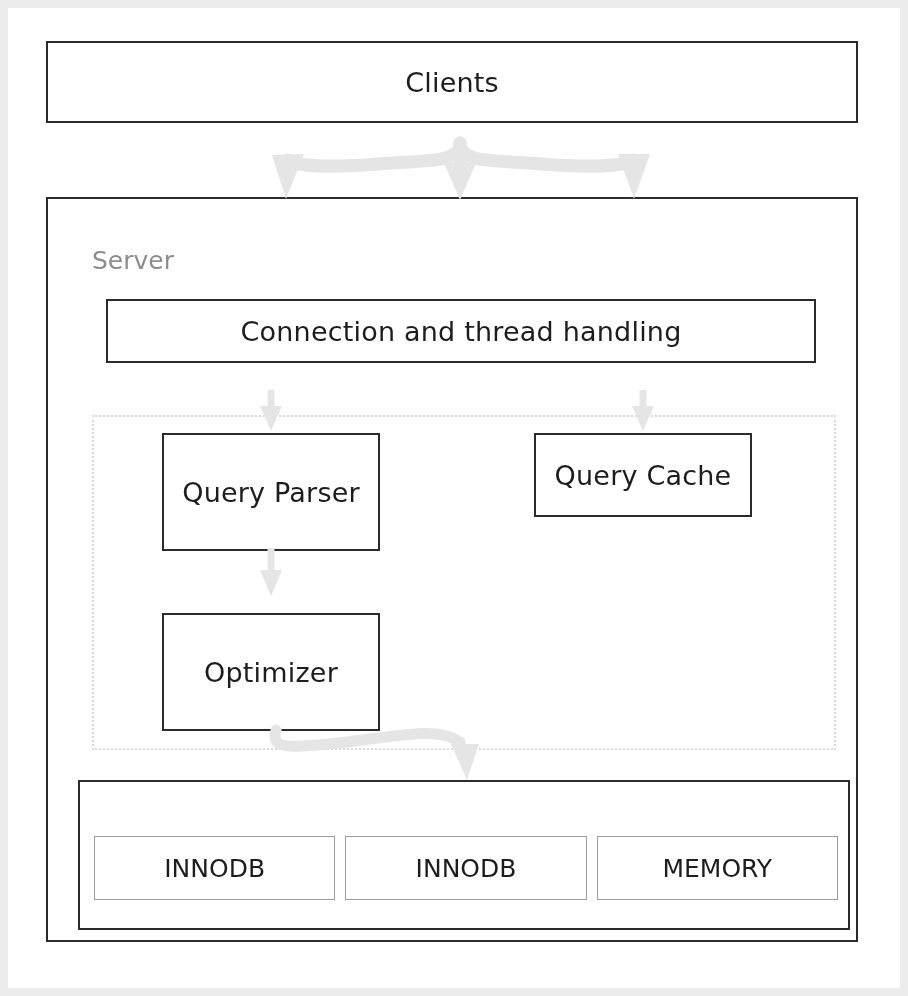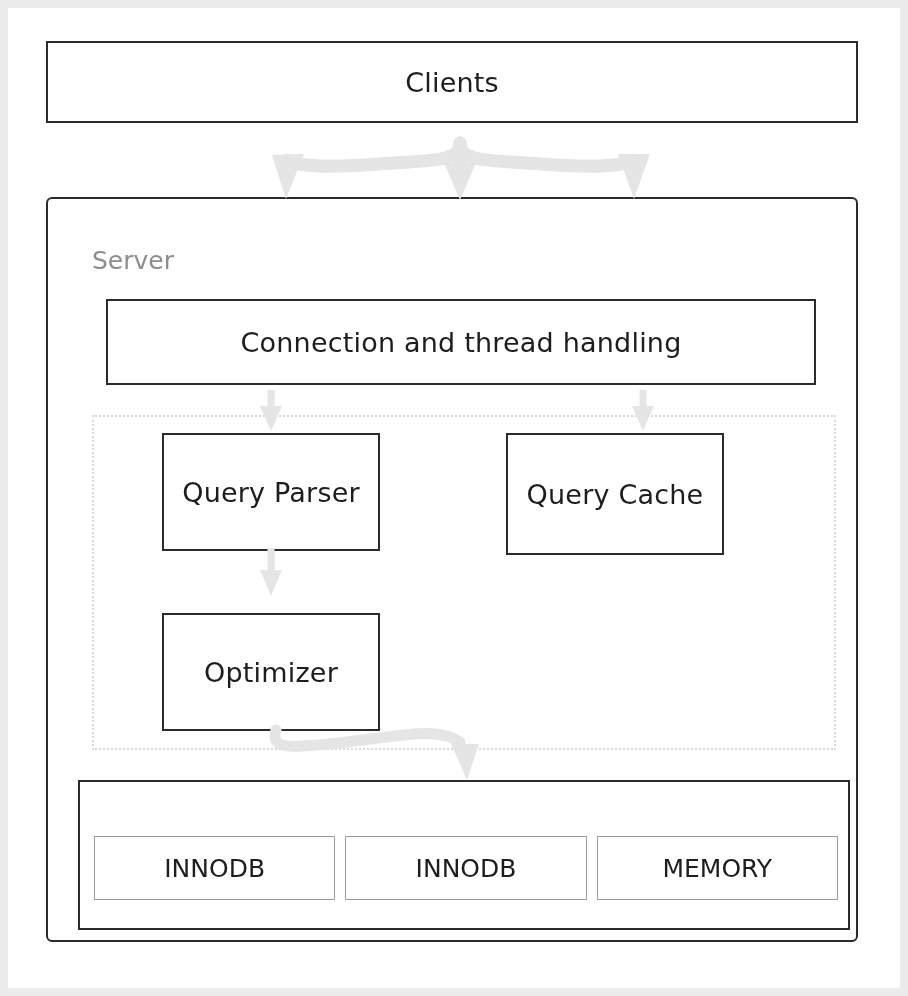--- a/index.html
+++ b/index.html
@@ -45,40 +45,39 @@
     width: 812px;
     height: 82px;
   }
   
   #server-box {
     left: 38px;
     top: 189px;
     width: 812px;
     height: 745px;
     display: block;
-    border-radius: 6px;
   }
   .group-title {
     position: absolute;
     color: #8d8d8d;
     font-size: 25px;
     font-weight: 400;
     line-height: 1;
     white-space: nowrap;
   }
   #server-title {
     left: 44px;
     top: 49px;
   }
   
   #connection-box {
     left: 58px;
     top: 100px;
     width: 710px;
-    height: 86px;
+    height: 64px;
   }
   
   #query-area {
     position: absolute;
     left: 44px;
     top: 216px;
     width: 744px;
     height: 335px;
     box-sizing: border-box;
     border: 2px dotted #d8d8d8;
@@ -86,24 +85,24 @@
   }
   
   #query-parser-box {
     left: 114px;
     top: 234px;
     width: 218px;
     height: 118px;
     align-items: center;
   }
   #query-cache-box {
-    left: 458px;
+    left: 486px;
     top: 234px;
     width: 218px;
-    height: 122px;
+    height: 84px;
   }
   #optimizer-box {
     left: 114px;
     top: 414px;
     width: 218px;
     height: 118px;
   }
   
   #storage-box {
     left: 30px;

